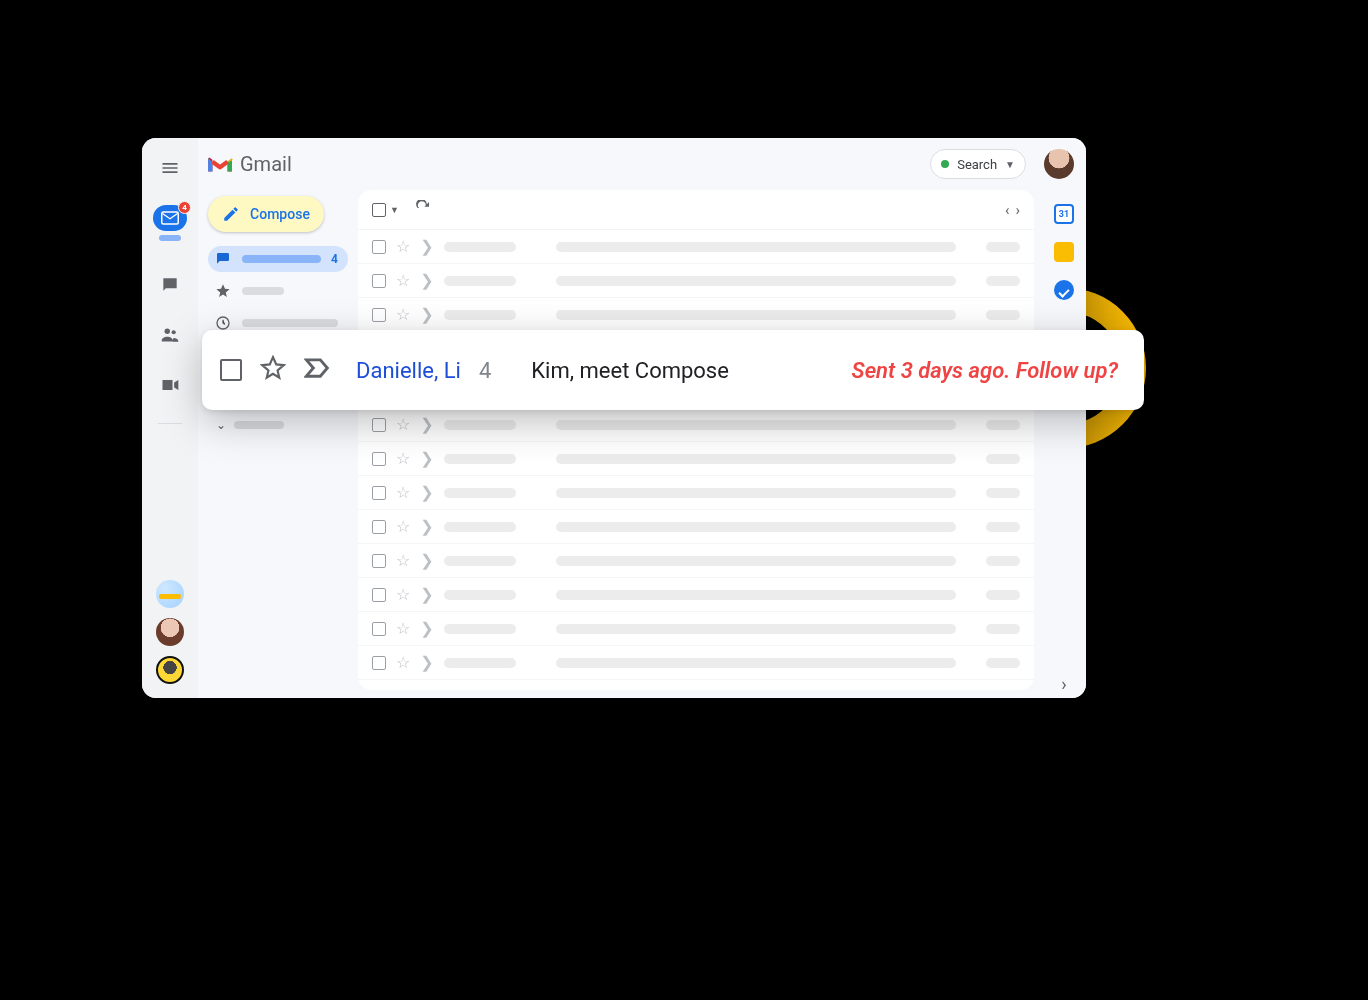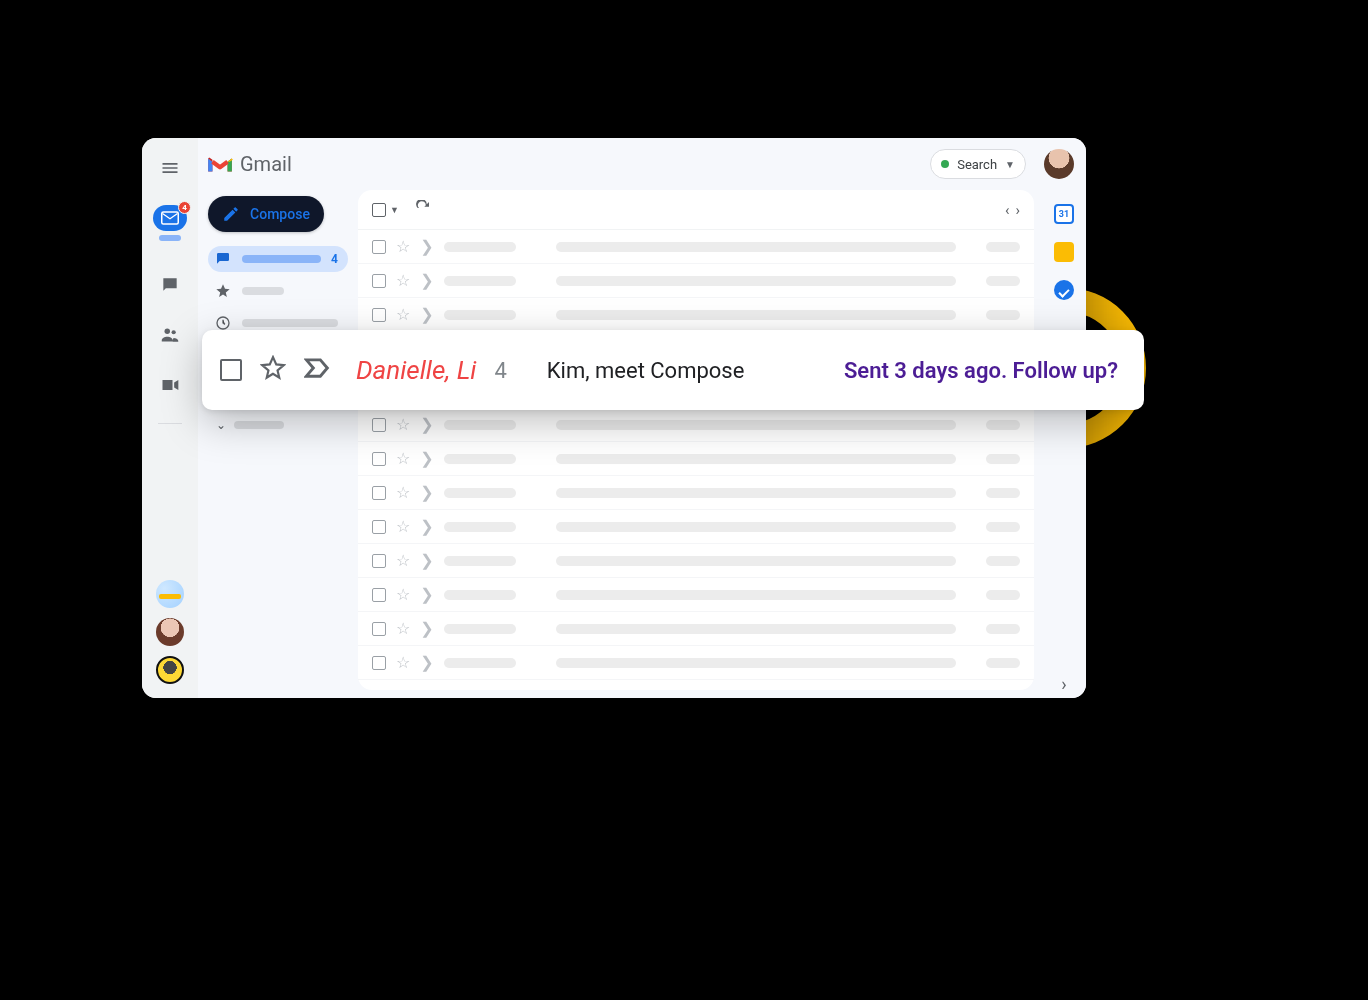--- a/index.html
+++ b/index.html
@@ -173,21 +173,21 @@
   .body {
     flex:1;display:flex;min-height:0;
   }
   .sidebar {
     width: 160px;
     padding: 6px 10px 0 10px;
     display:flex;flex-direction:column;gap:6px;
   }
   .compose {
     height: 36px;
-    background:#0f172a;
+    background:#fef9c3;
     border-radius: 18px;
     box-shadow: 0 1px 3px rgba(60,64,67,0.3);
     display:flex;align-items:center;justify-content:center;gap:10px;
     color:#1a73e8;font-weight:500;font-size:14px;
     width: 116px;
     margin-bottom: 8px;
   }
   .nav-item {
     height: 26px;border-radius:13px;
     display:flex;align-items:center;gap:10px;
@@ -268,24 +268,24 @@
     border-radius: 10px;
     box-shadow: 0 12px 40px rgba(0,0,0,0.25), 0 2px 6px rgba(0,0,0,0.1);
     display:flex;align-items:center;
     padding: 0 26px 0 18px;
     gap: 18px;
     z-index: 10;
   }
   .hl-cb{width:22px;height:22px;border:2.5px solid #5f6368;border-radius:2px;}
   .hl-star{color:#5f6368;}
   .hl-tag{color:#5f6368;}
-  .hl-sender{font-size:26px;color:#ef4444;margin-left:6px;font-style:italic;}
+  .hl-sender{font-size:22px;color:#1d4ed8;margin-left:6px;}
   .hl-count{font-size:22px;color:#80868b;}
   .hl-subject{font-size:22px;color:#202124;margin-left:22px;}
-  .hl-nudge{font-size:22px;color:#4c1d95;font-weight:600;margin-left:auto;}
+  .hl-nudge{font-size:22px;color:#ef4444;font-weight:600;margin-left:auto;font-style:italic;}
 
 </style>
 </head>
 <body>
 
 <div class="stage">
   <div class="arc2"></div>
 
   <div class="window">
 

